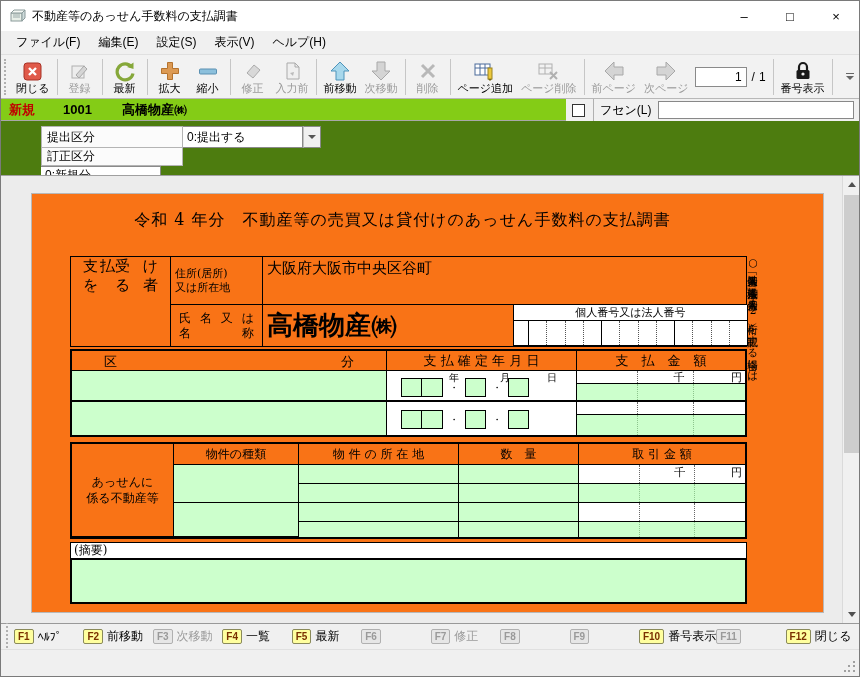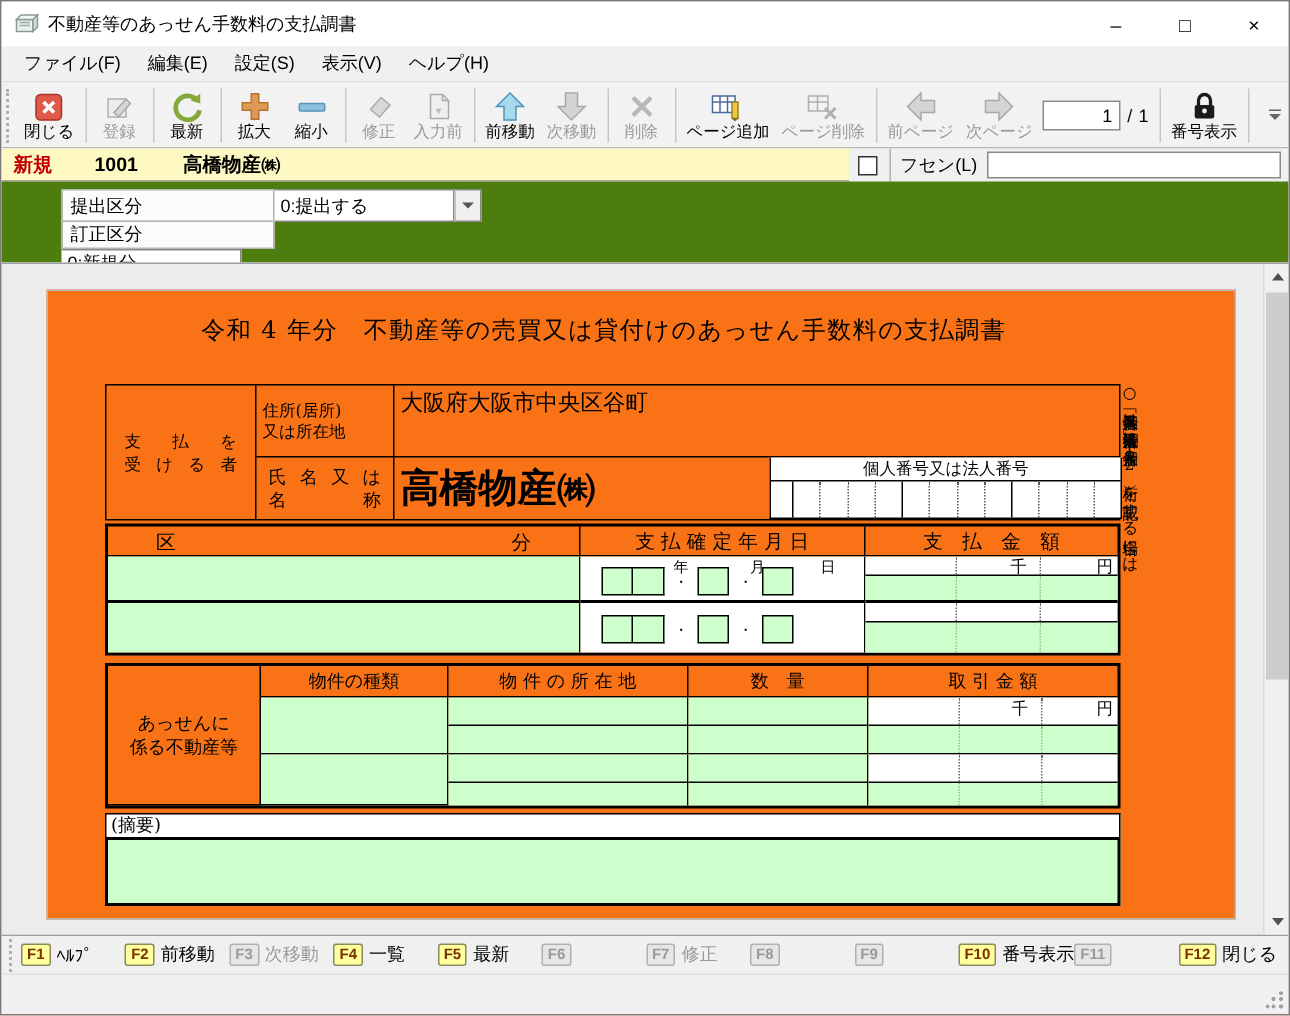--- a/index.html
+++ b/index.html
@@ -32,21 +32,21 @@
   .tbtn.disabled { color:#9a9a9a; }
   .tsep { width:1px; height:36px; background:#c6c6c6; margin:0 3px; }
   .pagebox { width:52px; height:20px; border:1px solid #8a8a8a; background:#fff; font-size:12px; text-align:right; padding-right:4px; margin:0 5px 0 2px; }
   .pageof { font-size:12px; margin-right:4px; }
   .tb-overflow { margin-left:auto; width:14px; height:36px; display:flex; flex-direction:column; align-items:center; justify-content:center; gap:2px; }
   .tb-overflow .bar { width:8px; height:1px; background:#666; }
   .tb-overflow .tri { width:0; height:0; border-left:4px solid transparent; border-right:4px solid transparent; border-top:4px solid #666; }
 
   
   .recordbar { height:22px; display:flex; align-items:center; flex:0 0 auto; background:#f0f0f0; }
-  .record-left { background:#fef9c3; border-bottom:1px solid #a8a8a8; height:100%; display:flex; align-items:center; flex:0 0 565px; padding-left:8px; gap:0; }
+  .record-left { background:#84cc16; border-bottom:1px solid #a8a8a8; height:100%; display:flex; align-items:center; flex:0 0 565px; padding-left:8px; gap:0; }
   .rec-status { color:#c00000; font-weight:bold; font-size:13px; margin-right:28px; }
   .rec-code { font-weight:bold; font-size:13px; margin-right:30px; }
   .rec-name { font-weight:bold; font-size:13px; }
   .record-right { display:flex; align-items:center; height:100%; flex:1; }
   .checkbox { width:13px; height:13px; border:1px solid #333; background:#fff; margin:0 8px 0 6px; }
   .fusen-label { font-size:12px; border-left:1px solid #b0b0b0; align-self:stretch; display:flex; align-items:center; padding:0 6px; }
   .fusen-input { flex:1; height:18px; border:1px solid #888; background:#fff; margin-right:5px; font-size:12px; padding:0 3px; }
 
   
   .filters { padding:5px 0 6px 40px; flex:0 0 auto; background:#4d7c0f; }
@@ -59,21 +59,21 @@
 
   
   .docarea { flex:1 1 auto; position:relative; background:#ececec; border-top:1px solid #a0a0a0; overflow:hidden; }
   .page { position:absolute; left:30px; top:17px; width:793px; height:420px; background:#f97316; border:1px solid #b8b8b8; }
   .form-title { position:absolute; top:16px; left:0; right:50px; text-align:center; font-size:16px; letter-spacing:1px; }
   .bk1 { border:1px solid #000; }
 
   
   .payee { left:38px; top:62px; width:677px; height:91px; display:grid; grid-template-columns:100px 92px 1fr; grid-template-rows:48px 1fr; position:absolute; }
   .payee > div { border-right:1px solid #000; border-bottom:1px solid #000; }
-  .payee .c-payer { grid-row:1/3; display:flex; flex-direction:column; justify-content:center; padding:0 12px; font-size:11px; border-bottom:none; }
+  .payee .c-payer { grid-row:1/3; display:flex; flex-direction:row; justify-content:center; padding:0 12px; font-size:15px; border-bottom:none; }
   .jline { display:block; text-align:justify; text-align-last:justify; }
   .payee .c-addr-l { font-size:11px; display:flex; flex-direction:column; justify-content:center; padding-left:4px; line-height:14px; }
   .payee .c-addr-v { border-right:none; font-size:15px; padding:2px 4px; font-family:"Liberation Sans","DejaVu Sans",sans-serif; }
   .payee .c-name-l { font-size:12px; display:flex; flex-direction:column; justify-content:center; padding:0 8px; border-bottom:none; line-height:15px; }
   .payee .c-name-v { border-right:none; border-bottom:none; font-size:26px; font-weight:bold; display:flex; align-items:center; padding-left:4px; font-family:"Liberation Sans","DejaVu Sans",sans-serif; }
   .numbox { position:absolute; left:442px; top:48px; bottom:0; width:235px; border-left:1px solid #000; background:#fff; display:flex; flex-direction:column; }
   .numbox .nb-head { height:16px; border-bottom:1px solid #000; font-size:11px; text-align:center; line-height:15px; }
   .numbox .nb-cells { flex:1; display:flex; }
   .nb-c { flex:1; border-right:1px dotted #555; }
   .nb-c.first { flex:0 0 15px; border-right:1px solid #000; }

